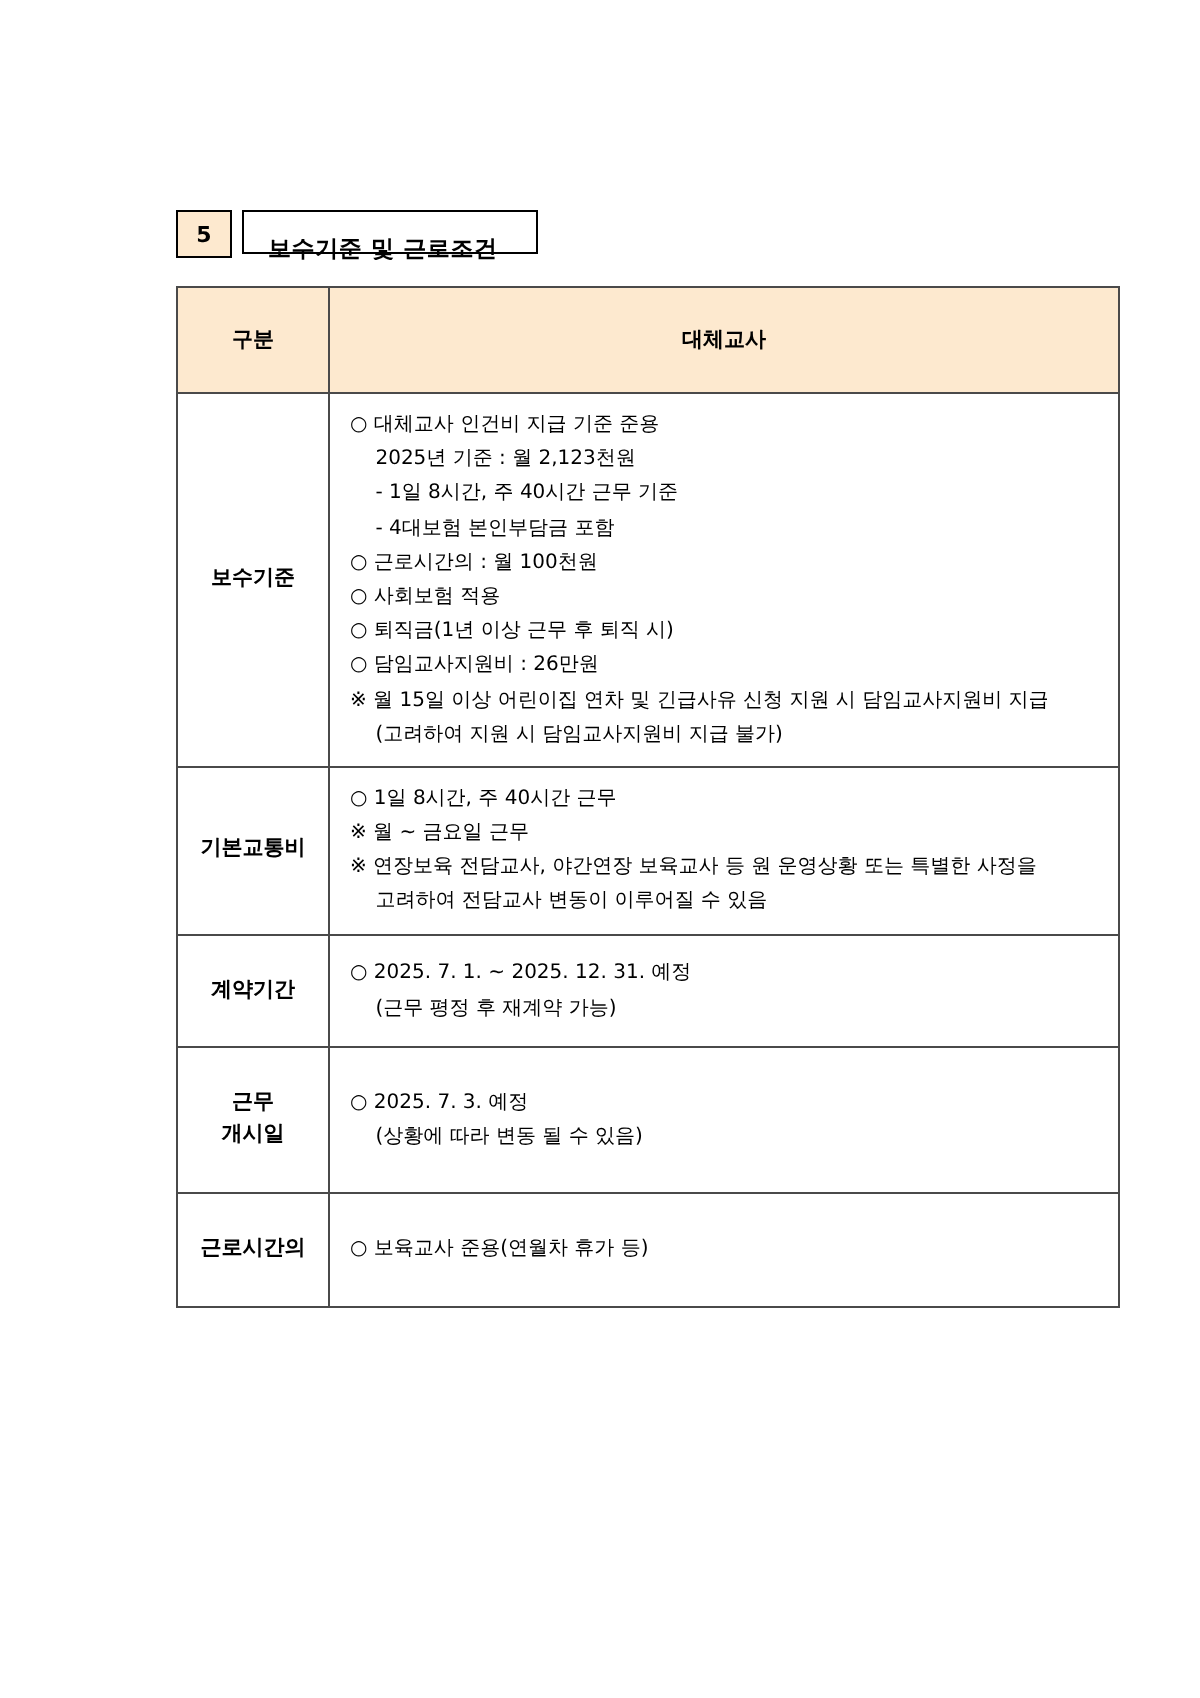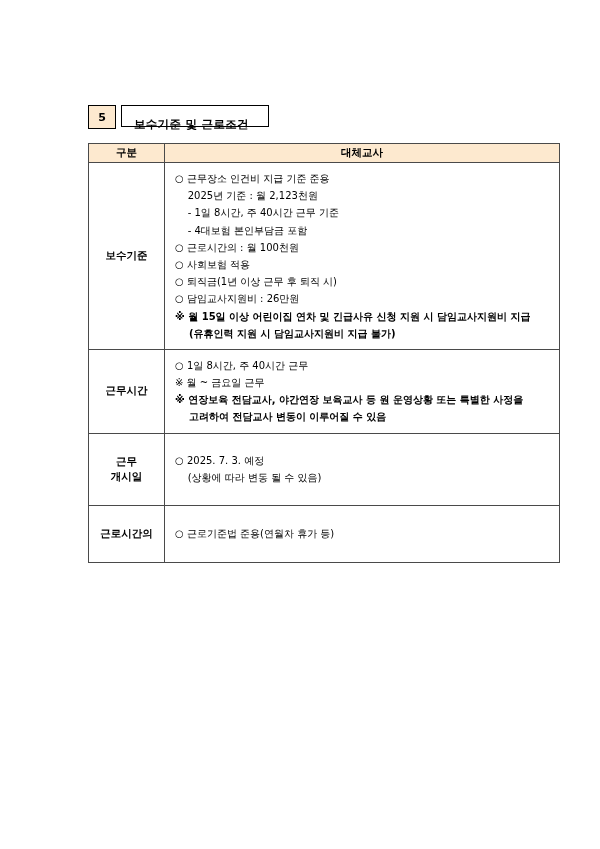--- a/index.html
+++ b/index.html
@@ -63,42 +63,42 @@
     border: 1px solid #4a4a4a;
     vertical-align: middle;
     box-sizing: border-box;
   }
   table.main thead th {
     background: #fde9cf;
     font-size: 10.5px;
     font-weight: bold;
     text-align: center;
     height: 19px;
-    padding: 2px 0;
+    padding: 19px 0;
   }
   th.col-label { width: 76px; }
   .rowlabel {
     text-align: center;
     font-size: 10.5px;
     font-weight: bold;
     line-height: 1.5;
     padding: 20px 2px;
   }
   .content-cell {
     padding: 7px 8px 7px 10px;
     font-size: 10px;
     line-height: 1.72;
   }
   .line {
     white-space: pre;
     font-size: 10px;
     line-height: 1.72;
   }
   .line.bold {
-    font-weight: bold;
+    font-weight: normal;
   }
 </style>
 </head>
 <body>
 
 <div class="page">
 
   <div class="section-header">
     <div class="section-number">5</div>
     <div class="section-title-box">
@@ -110,50 +110,57 @@
     <thead>
       <tr>
         <th class="col-label">구분</th>
         <th>대체교사</th>
       </tr>
     </thead>
     <tbody id="table-body">
         <tr>
           <td class="rowlabel">보수기준</td>
           <td class="content-cell">
-            <div class="line">○ 근무장소 인건비 지급 기준 준용</div>
+            <div class="line">○ 대체교사 인건비 지급 기준 준용</div>
             <div class="line">    2025년 기준 : 월 2,123천원</div>
             <div class="line">    - 1일 8시간, 주 40시간 근무 기준</div>
             <div class="line">    - 4대보험 본인부담금 포함</div>
             <div class="line">○ 근로시간의 : 월 100천원</div>
             <div class="line">○ 사회보험 적용</div>
             <div class="line">○ 퇴직금(1년 이상 근무 후 퇴직 시)</div>
             <div class="line">○ 담임교사지원비 : 26만원</div>
             <div class="line bold">※ 월 15일 이상 어린이집 연차 및 긴급사유 신청 지원 시 담임교사지원비 지급</div>
-            <div class="line bold">    (유휴인력 지원 시 담임교사지원비 지급 불가)</div>
+            <div class="line bold">    (고려하여 지원 시 담임교사지원비 지급 불가)</div>
           </td>
         </tr>
         <tr>
-          <td class="rowlabel">근무시간</td>
+          <td class="rowlabel">기본교통비</td>
           <td class="content-cell">
             <div class="line">○ 1일 8시간, 주 40시간 근무</div>
             <div class="line">※ 월 ~ 금요일 근무</div>
             <div class="line bold">※ 연장보육 전담교사, 야간연장 보육교사 등 원 운영상황 또는 특별한 사정을</div>
             <div class="line bold">    고려하여 전담교사 변동이 이루어질 수 있음</div>
+          </td>
+        </tr>
+        <tr>
+          <td class="rowlabel">계약기간</td>
+          <td class="content-cell">
+            <div class="line">○ 2025. 7. 1. ~ 2025. 12. 31. 예정</div>
+            <div class="line">    (근무 평정 후 재계약 가능)</div>
           </td>
         </tr>
         <tr>
           <td class="rowlabel">근무<br>개시일</td>
           <td class="content-cell">
             <div class="line">○ 2025. 7. 3. 예정</div>
             <div class="line">    (상황에 따라 변동 될 수 있음)</div>
           </td>
         </tr>
         <tr>
           <td class="rowlabel">근로시간의</td>
           <td class="content-cell">
-            <div class="line">○ 근로기준법 준용(연월차 휴가 등)</div>
+            <div class="line">○ 보육교사 준용(연월차 휴가 등)</div>
           </td>
         </tr>
       </tbody>
   </table>
 
 </div>
 
 </body></html>

